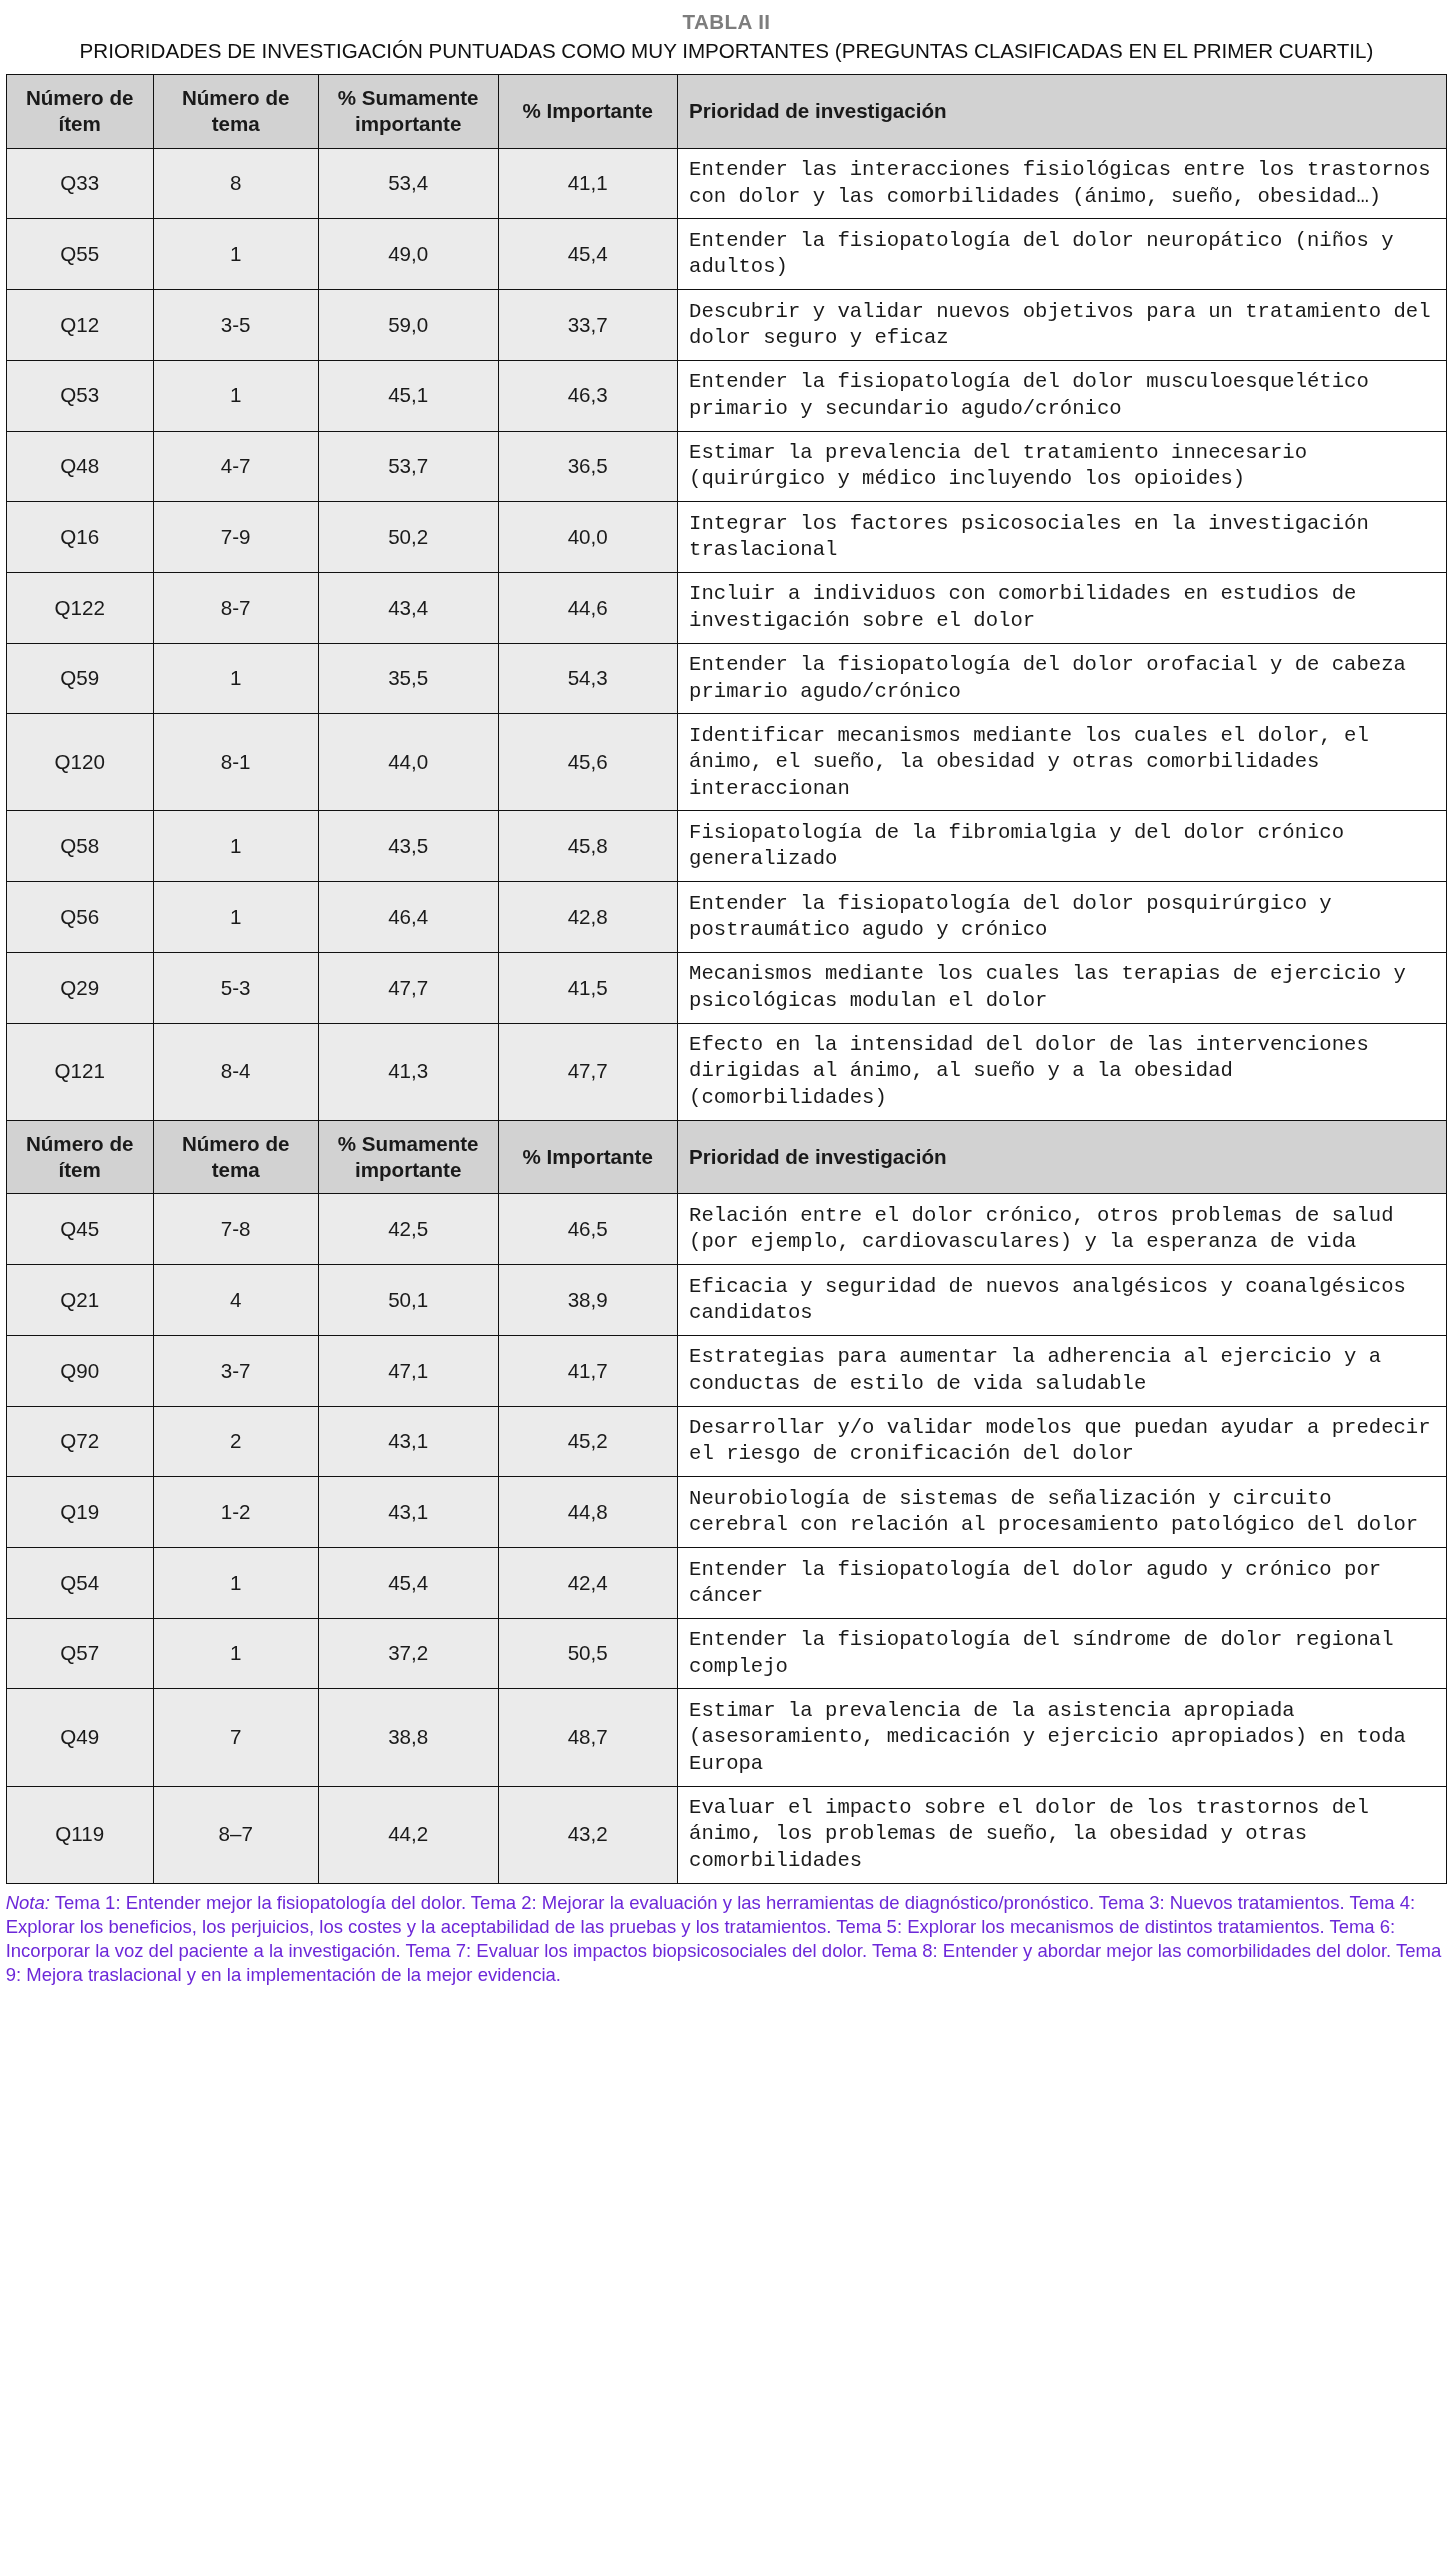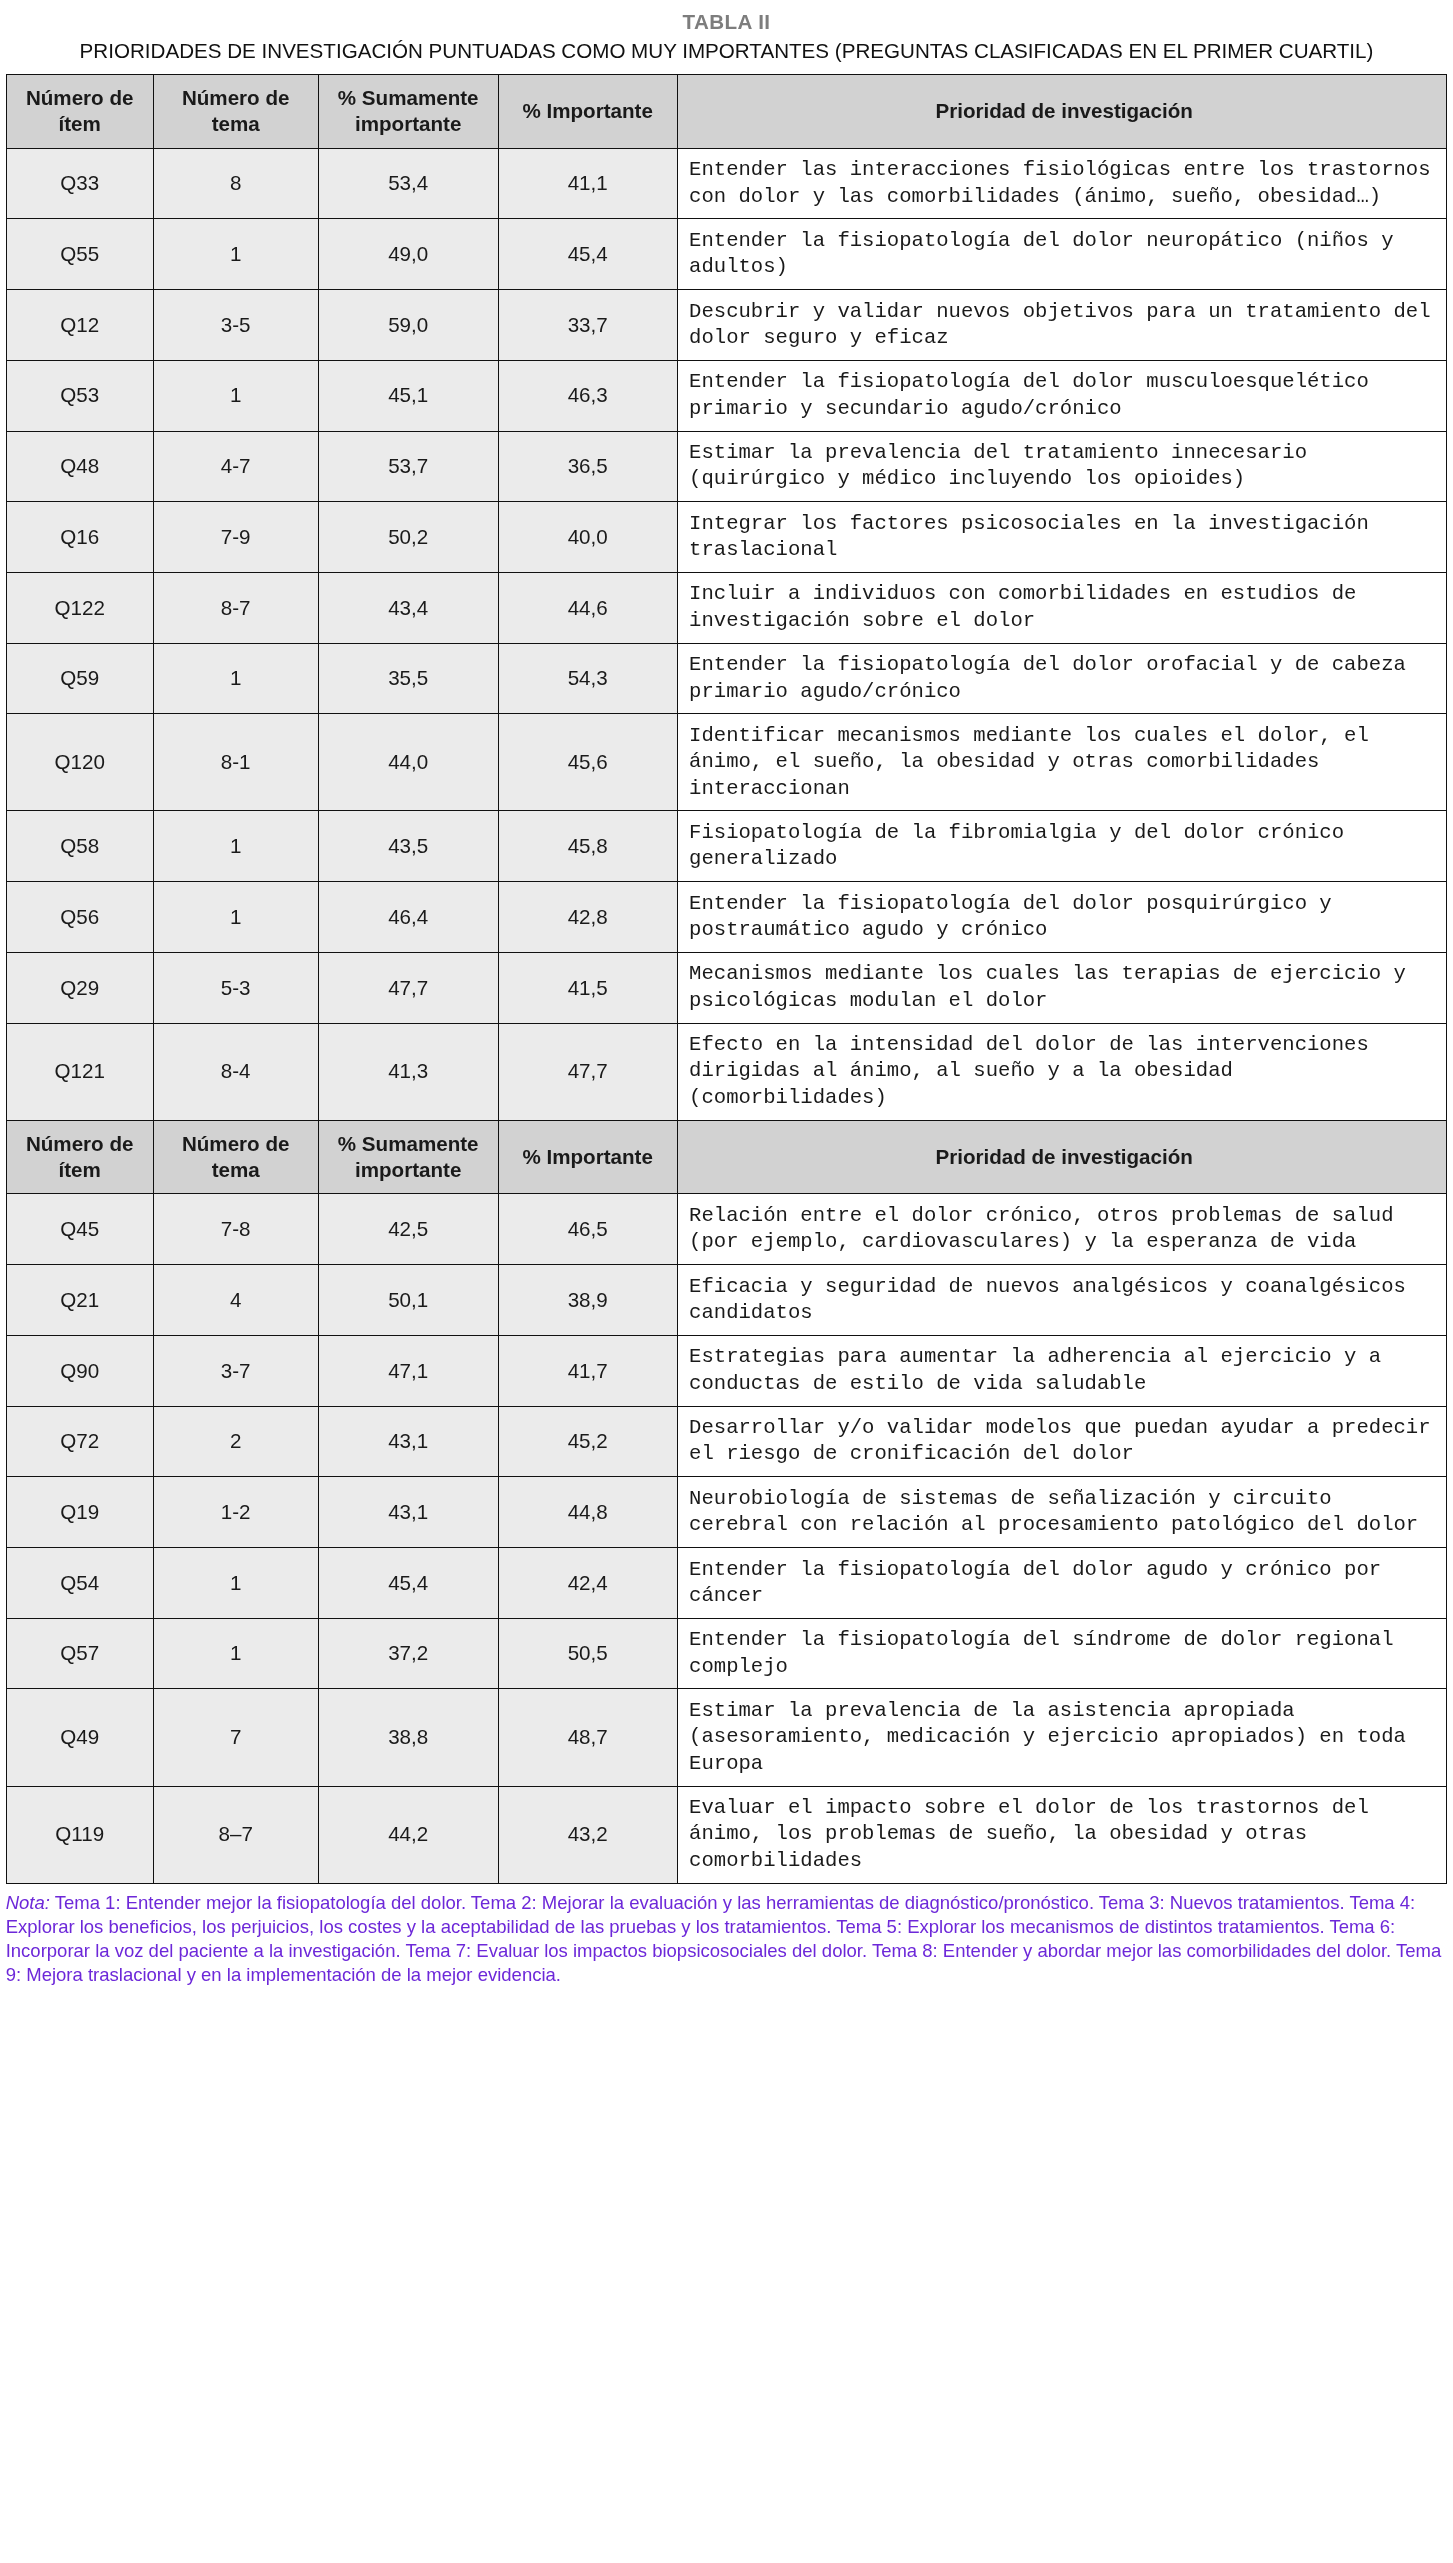--- a/index.html
+++ b/index.html
@@ -50,21 +50,21 @@
     box-sizing: border-box;
     word-wrap: break-word;
   }
   tr.header-row th {
     background: #d2d2d2;
     font-weight: bold;
     text-align: center;
     padding: 10px 7.1px;
   }
   tr.header-row th.desc-col {
-    text-align: center;
+    text-align: left;
     padding-left: 11.4px;
   }
   td.num-cell {
     background: #ebebeb;
     text-align: center;
     padding: 10.7px 5.7px;
   }
   td.desc-cell {
     background: #ffffff;
     text-align: left;

